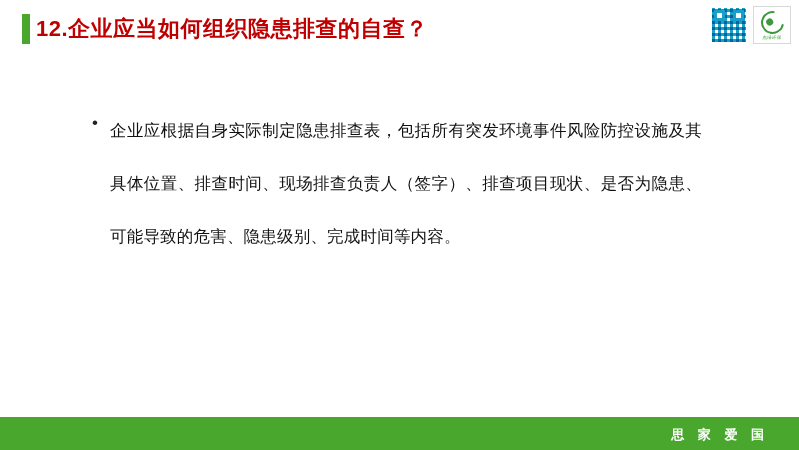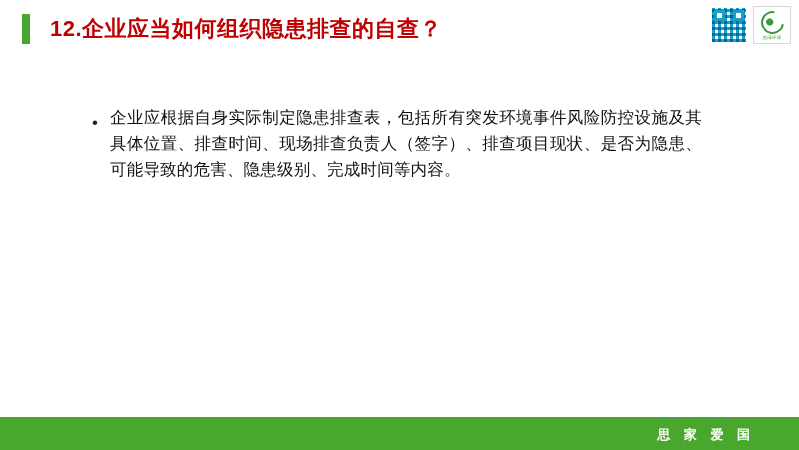--- a/index.html
+++ b/index.html
@@ -32,21 +32,21 @@
     align-items: center;
   }
   .title-bar {
     width: 8px;
     height: 30px;
     background: #4aa72e;
     margin-left: 22px;
     flex: 0 0 auto;
   }
   .title-text {
-    margin-left: 20px;
+    margin-left: 6px;
     font-size: 22px;
     font-weight: bold;
     color: #c00000;
     letter-spacing: 0.5px;
     white-space: nowrap;
     font-family: "Liberation Sans", sans-serif;
   }
 
   
   .logos {
@@ -131,21 +131,21 @@
   }
   .bullet-dot {
     flex: 0 0 auto;
     font-size: 17px;
     line-height: 38px;
     color: #222222;
     width: 18px;
   }
   .bullet-text {
     font-size: 16.5px;
-    line-height: 26px;
+    line-height: 53px;
     color: #111111;
     text-align: justify;
     font-family: "Liberation Sans", sans-serif;
     letter-spacing: 0.2px;
   }
 
   
   .footer {
     position: absolute;
     left: 0;
@@ -164,21 +164,21 @@
   }
   .footer-inner {
     position: absolute;
     left: 0;
     bottom: 0;
     width: 799px;
     height: 30px;
     display: flex;
     align-items: center;
     justify-content: flex-end;
-    padding-right: 44px;
+    padding-right: 30px;
     box-sizing: border-box;
     gap: 46px;
   }
   .footer-text {
     color: #ffffff;
     font-size: 13px;
     font-weight: bold;
     letter-spacing: 5px;
     white-space: nowrap;
   }

